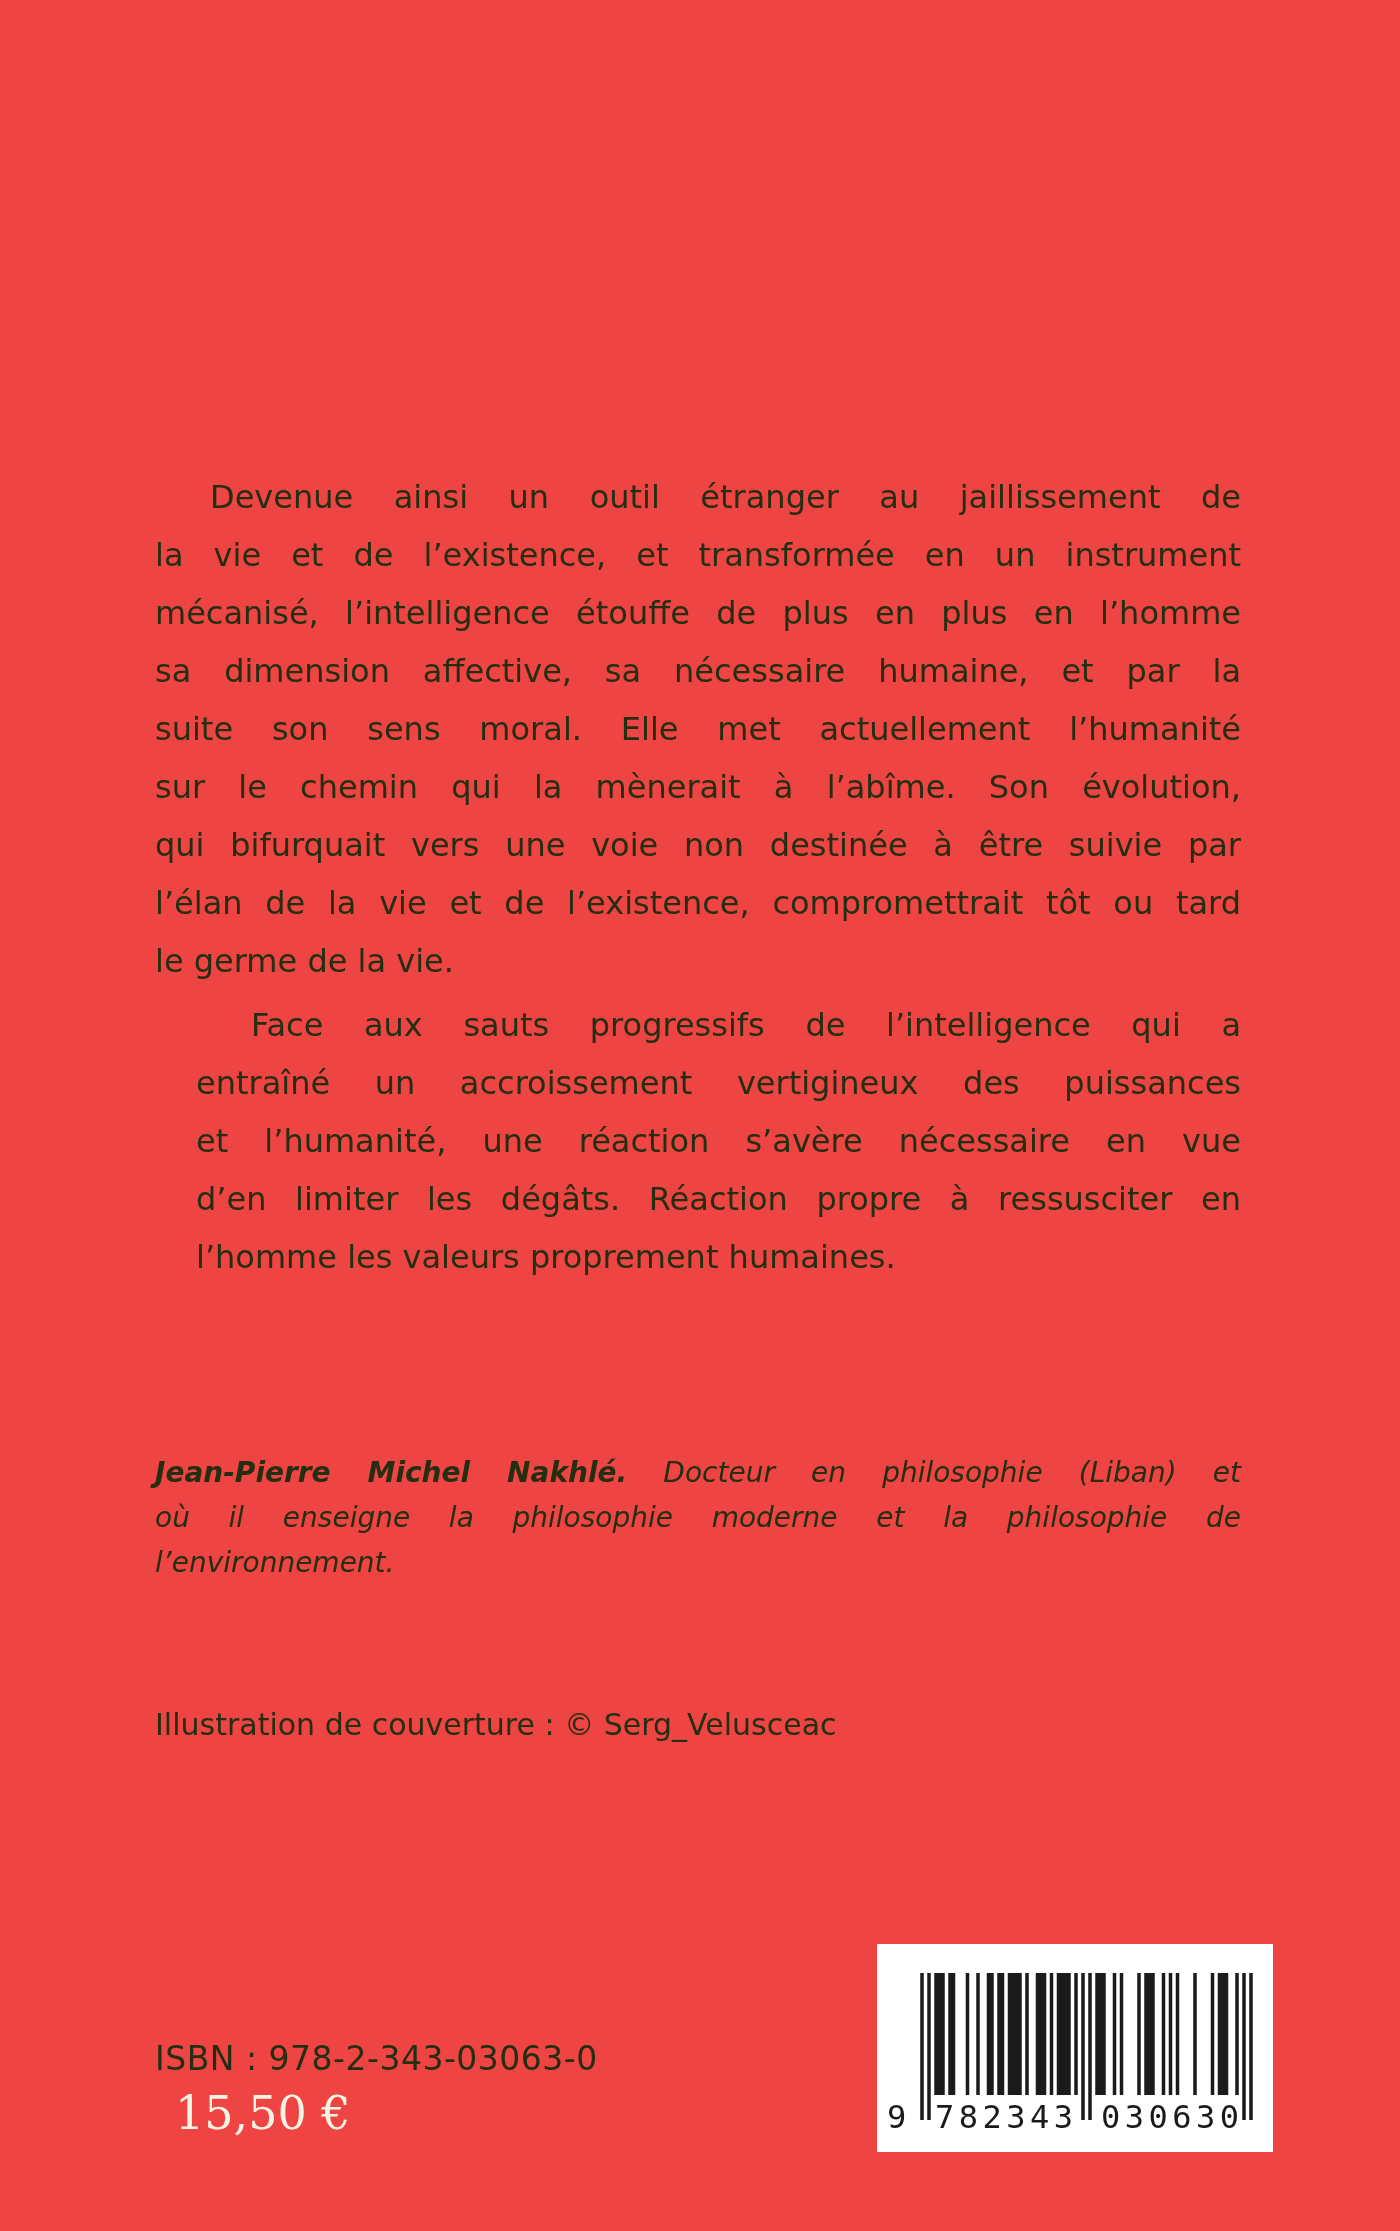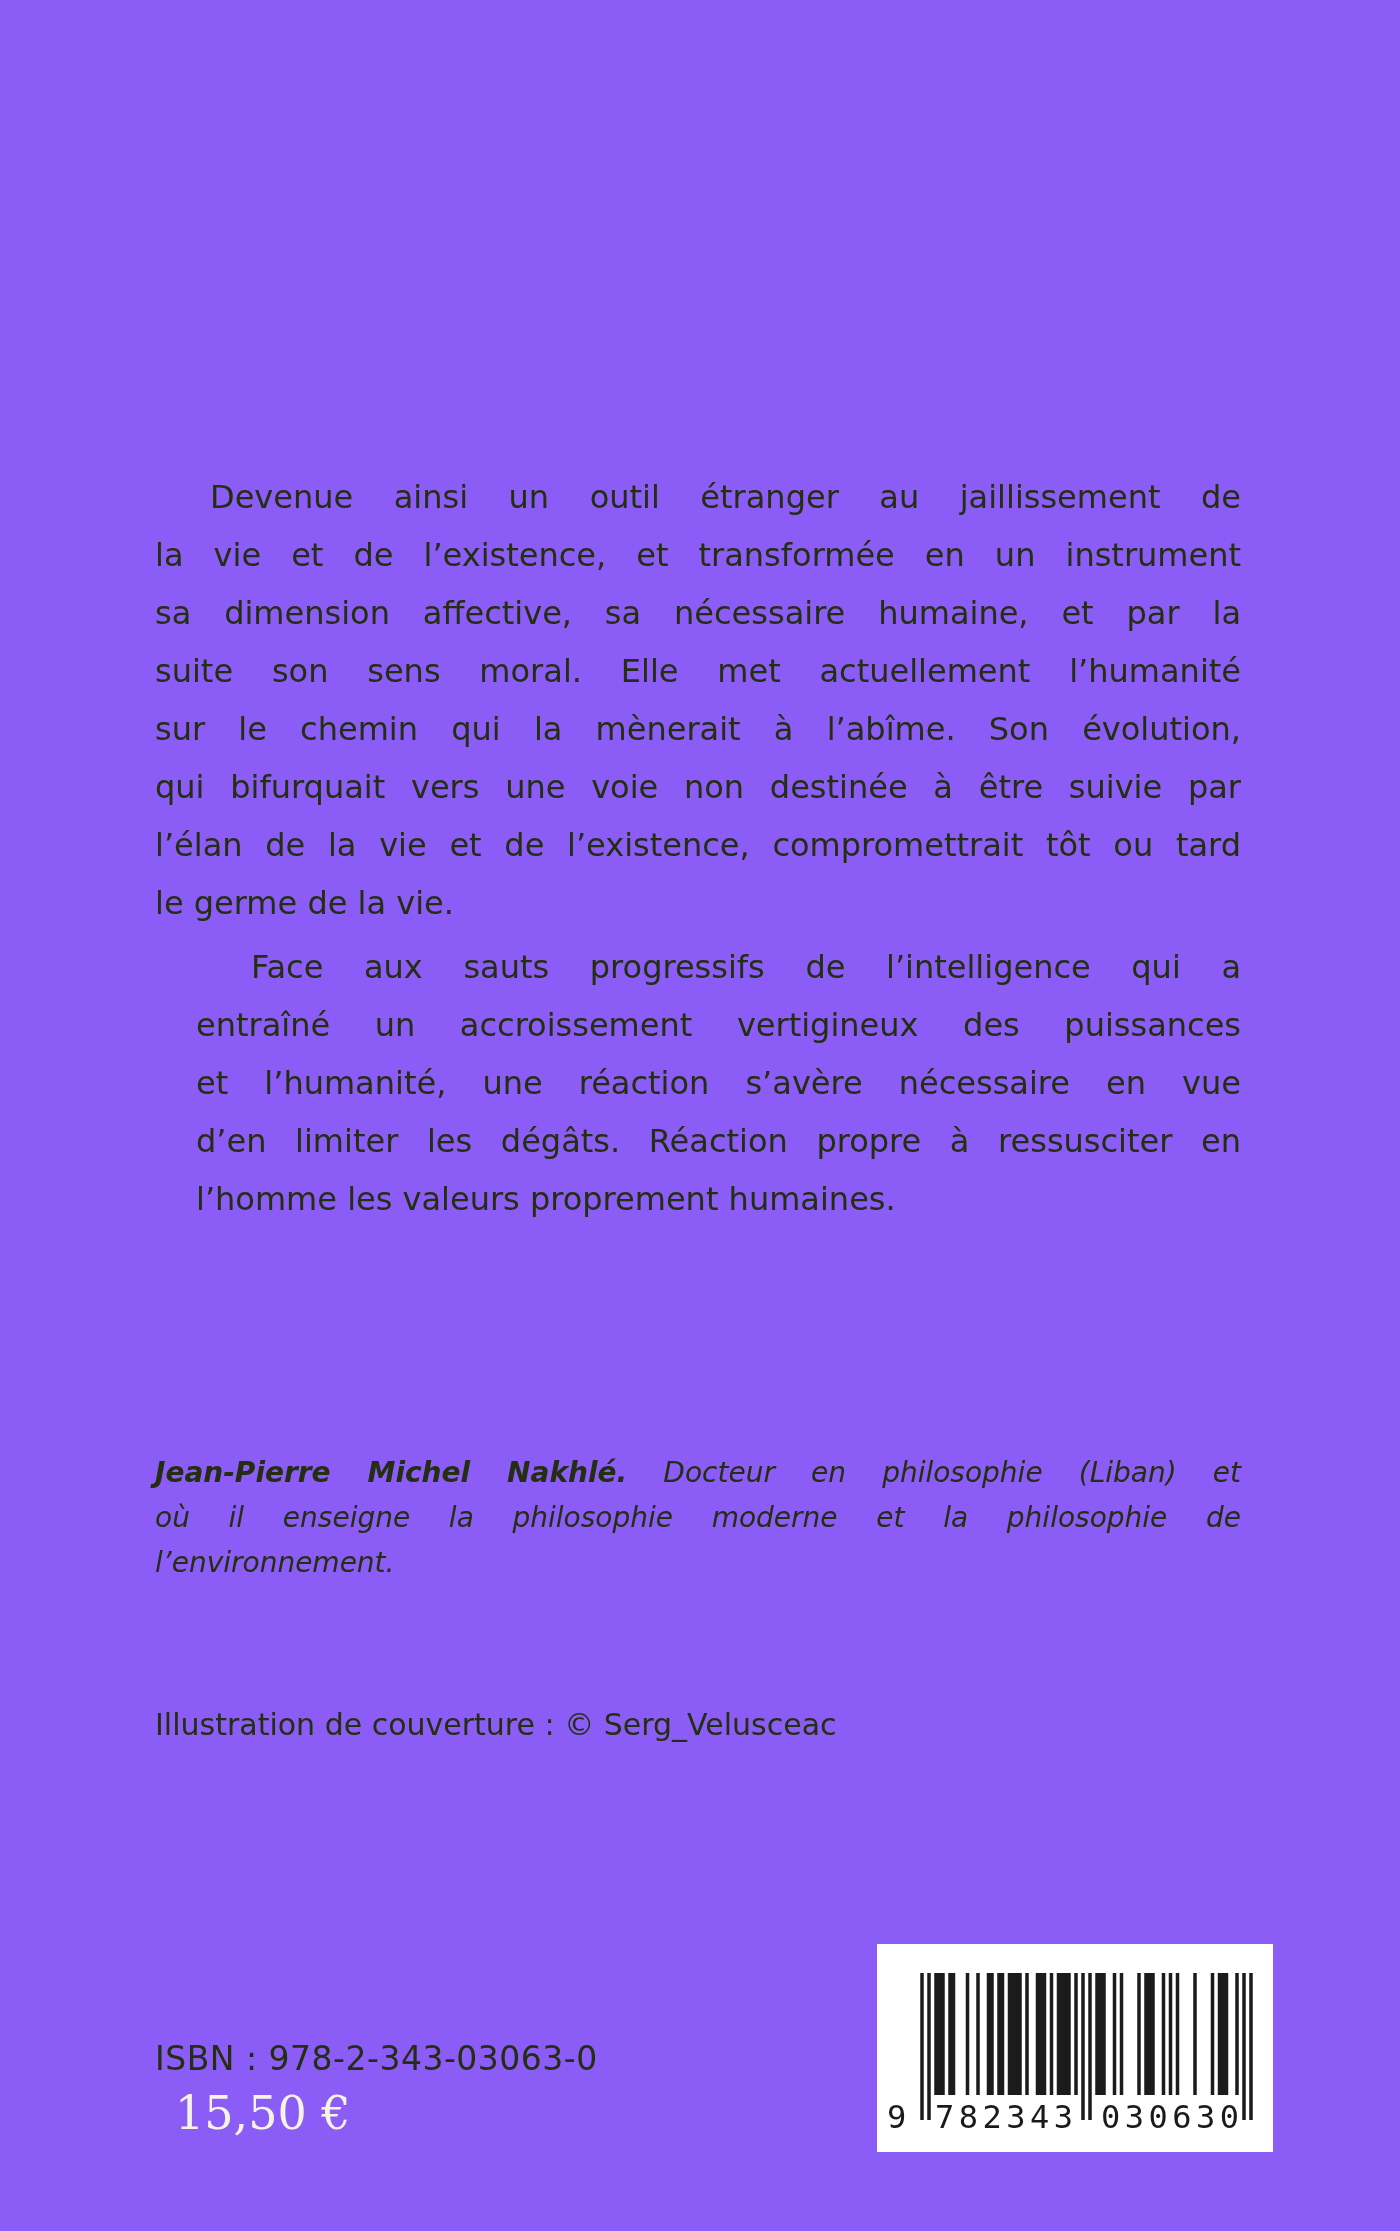--- a/index.html
+++ b/index.html
@@ -74,26 +74,27 @@
     color: #1a1a1a;
     white-space: nowrap;
   }
   .bd-first { left: 10px; }
   .bd-g1 { left: 58px;  width: 144px; letter-spacing: 4.5px; }
   .bd-g2 { left: 224px; width: 144px; letter-spacing: 4.5px; }
 </style>
 </head>
 <body>
 
-<div class="cover" style="background: #8b5cf6; color: rgb(35, 47, 16);">
+<div class="cover" style="background: #ef4444; color: rgb(35, 47, 16);">
 
   <div class="textblock synopsis">
       <div class="">
         <div class="line indent">Devenue ainsi un outil étranger au jaillissement de</div>
         <div class="line">la vie et de l’existence, et transformée en un instrument</div>
+        <div class="line">mécanisé, l’intelligence étouffe de plus en plus en l’homme</div>
         <div class="line">sa dimension affective, sa nécessaire humaine, et par la</div>
         <div class="line">suite son sens moral. Elle met actuellement l’humanité</div>
         <div class="line">sur le chemin qui la mènerait à l’abîme. Son évolution,</div>
         <div class="line">qui bifurquait vers une voie non destinée à être suivie par</div>
         <div class="line">l’élan de la vie et de l’existence, compromettrait tôt ou tard</div>
         <div class="line last">le germe de la vie.</div>
       </div>
       <div class="para2">
         <div class="line indent">Face aux sauts progressifs de l’intelligence qui a</div>
         <div class="line">entraîné un accroissement vertigineux des puissances</div>

